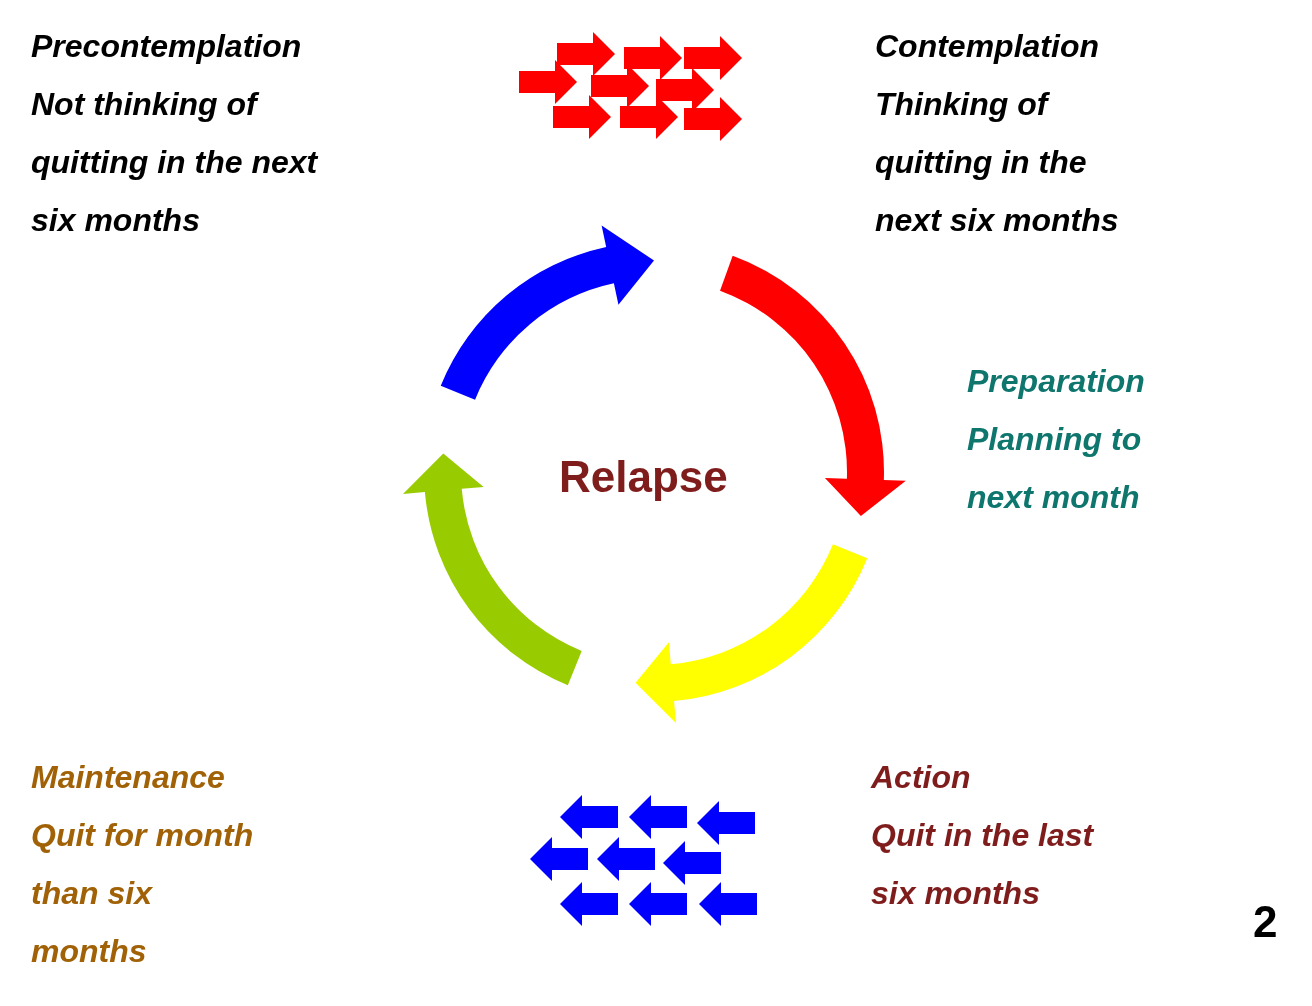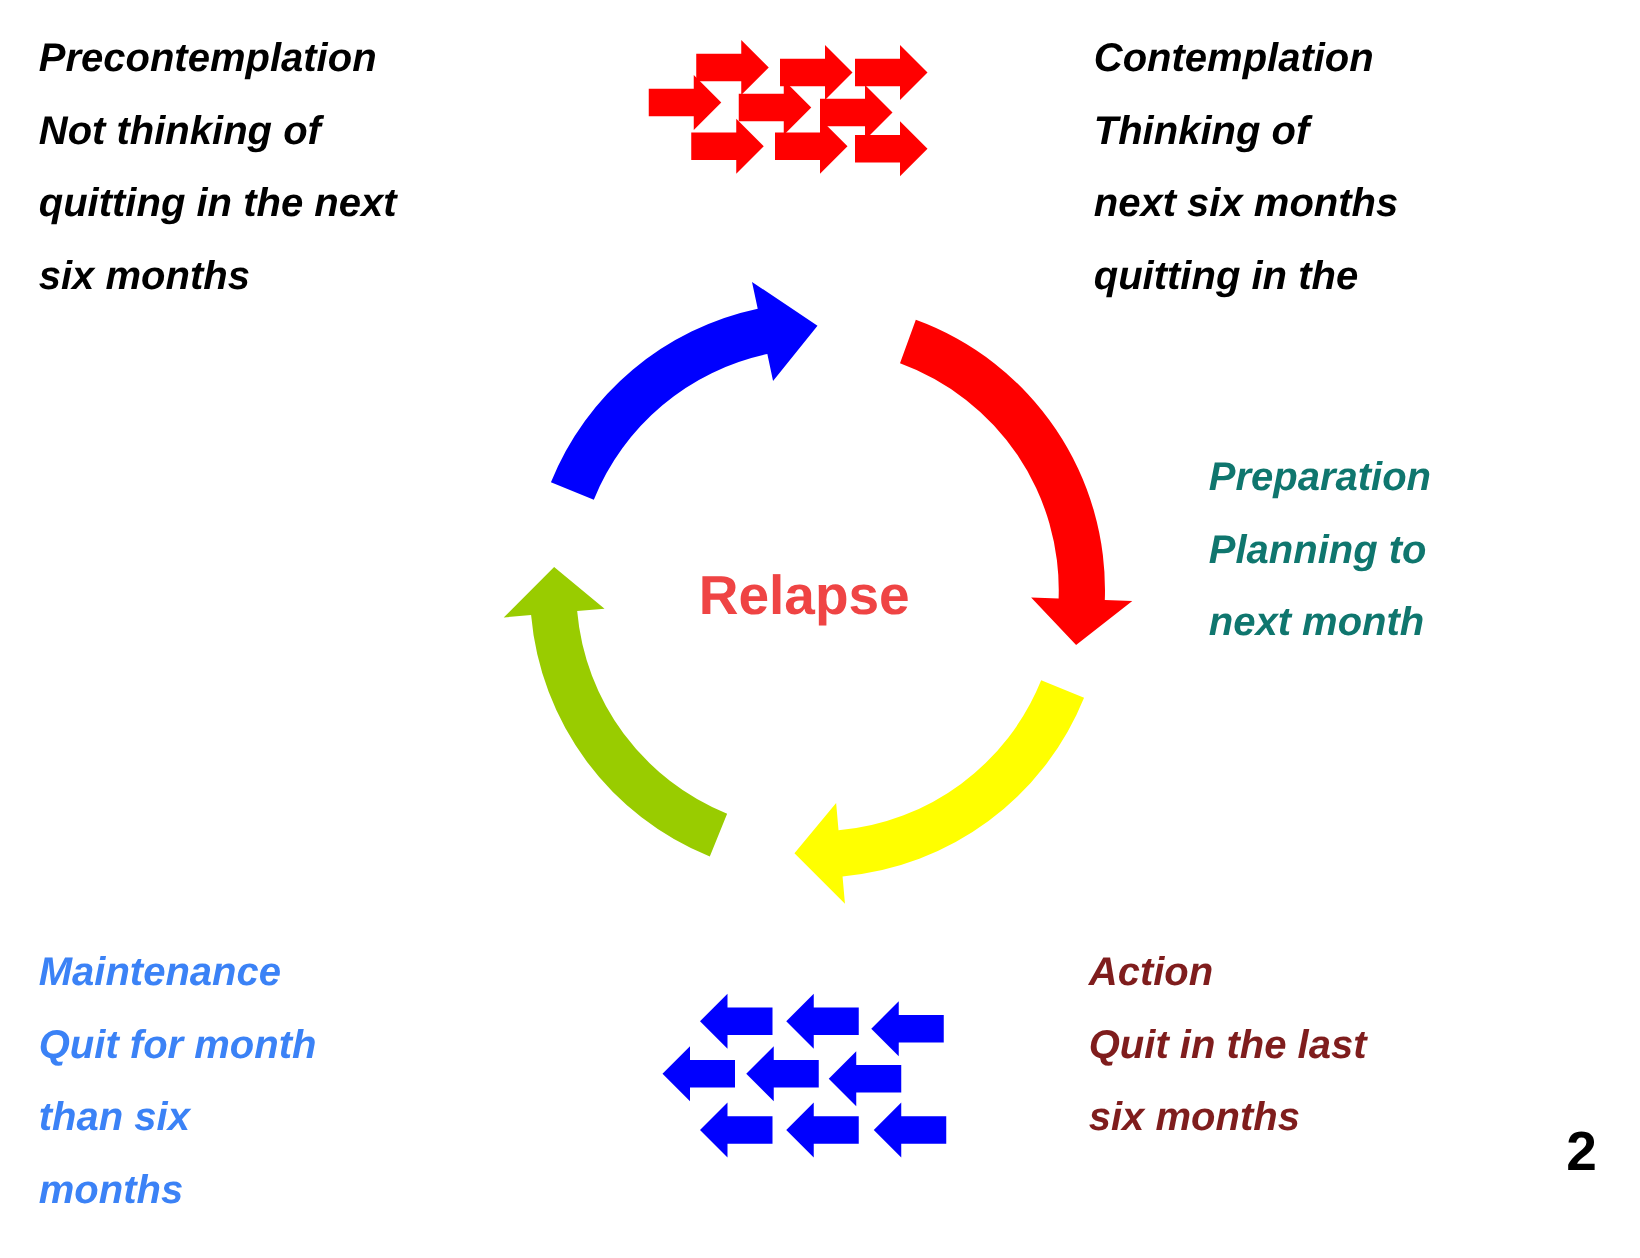--- a/index.html
+++ b/index.html
@@ -7,21 +7,21 @@
          font-family: "Liberation Sans", sans-serif; }
   .stage-text { position: absolute; font-weight: bold; font-size: 32px; line-height: 58px;
                 white-space: nowrap; margin: 0; font-style: italic; }
   .stage-text div { margin: 0; }
   #precon { left: 31px; top: 17px; color: #000000; }
   #contemp { left: 847px; top: 17px; color: #000000; }
   #prep { left: 967px; top: 352px; color: #007050; }
   #action { left: 871px; top: 748px; color: #00b050; }
   #maint { left: 31px; top: 748px; color: #00b050; }
   #relapse { position: absolute; left: 559px; top: 448px; font-size: 44px; font-weight: bold;
-             color: #ef4444; line-height: 58px; }
+             color: #7f1d1d; line-height: 58px; }
   #pagenum { position: absolute; left: 1253px; top: 893px; font-size: 44px; font-weight: bold;
              color: #000; line-height: 58px; }
   svg { position: absolute; left: 0; top: 0; }
 </style>
 </head>
 <body>
 
 <svg id="diagram" width="1312" height="1006" viewBox="0 0 1312 1006">
   <g id="cycle">
       <path d="M 475.05351606861007 399.70092747072897 L 440.7477134496389 385.84048351434024 A 230 230 0 0 1 606.1803111119152 247.02605183122472 L 601.6062539139245 225.506804615081 L 654 260.5 L 618.4471008701631 304.73676027451927 L 613.8730436721723 283.2175130583755 A 193 193 0 0 0 475.05351606861007 399.70092747072897 Z" fill="#0000ff"></path>
@@ -56,37 +56,37 @@
 <div id="precon" class="stage-text" style="color: rgb(0, 0, 0);">
   <div>Precontemplation</div>
   <div>Not thinking of</div>
   <div>quitting in the next</div>
   <div>six months</div>
 </div>
 
 <div id="contemp" class="stage-text" style="color: rgb(0, 0, 0); margin-left: 28px;">
   <div>Contemplation</div>
   <div>Thinking of</div>
+  <div>quitting in the</div>
   <div>next six months</div>
-  <div>quitting in the</div>
 </div>
 
 <div id="prep" class="stage-text" style="color: #0f766e;">
   <div>Preparation</div>
   <div>Planning to</div>
   <div>next month</div>
 </div>
 
 <div id="action" class="stage-text" style="color: #7f1d1d;">
   <div>Action</div>
   <div>Quit in the last</div>
   <div>six months</div>
 </div>
 
-<div id="maint" class="stage-text" style="color: #3b82f6;">
+<div id="maint" class="stage-text" style="color: #a16207;">
   <div>Maintenance</div>
   <div>Quit for month</div>
   <div>than six</div>
   <div>months</div>
 </div>
 
 <div id="relapse">Relapse</div>
 <div id="pagenum">2</div>
 
 </body></html>

